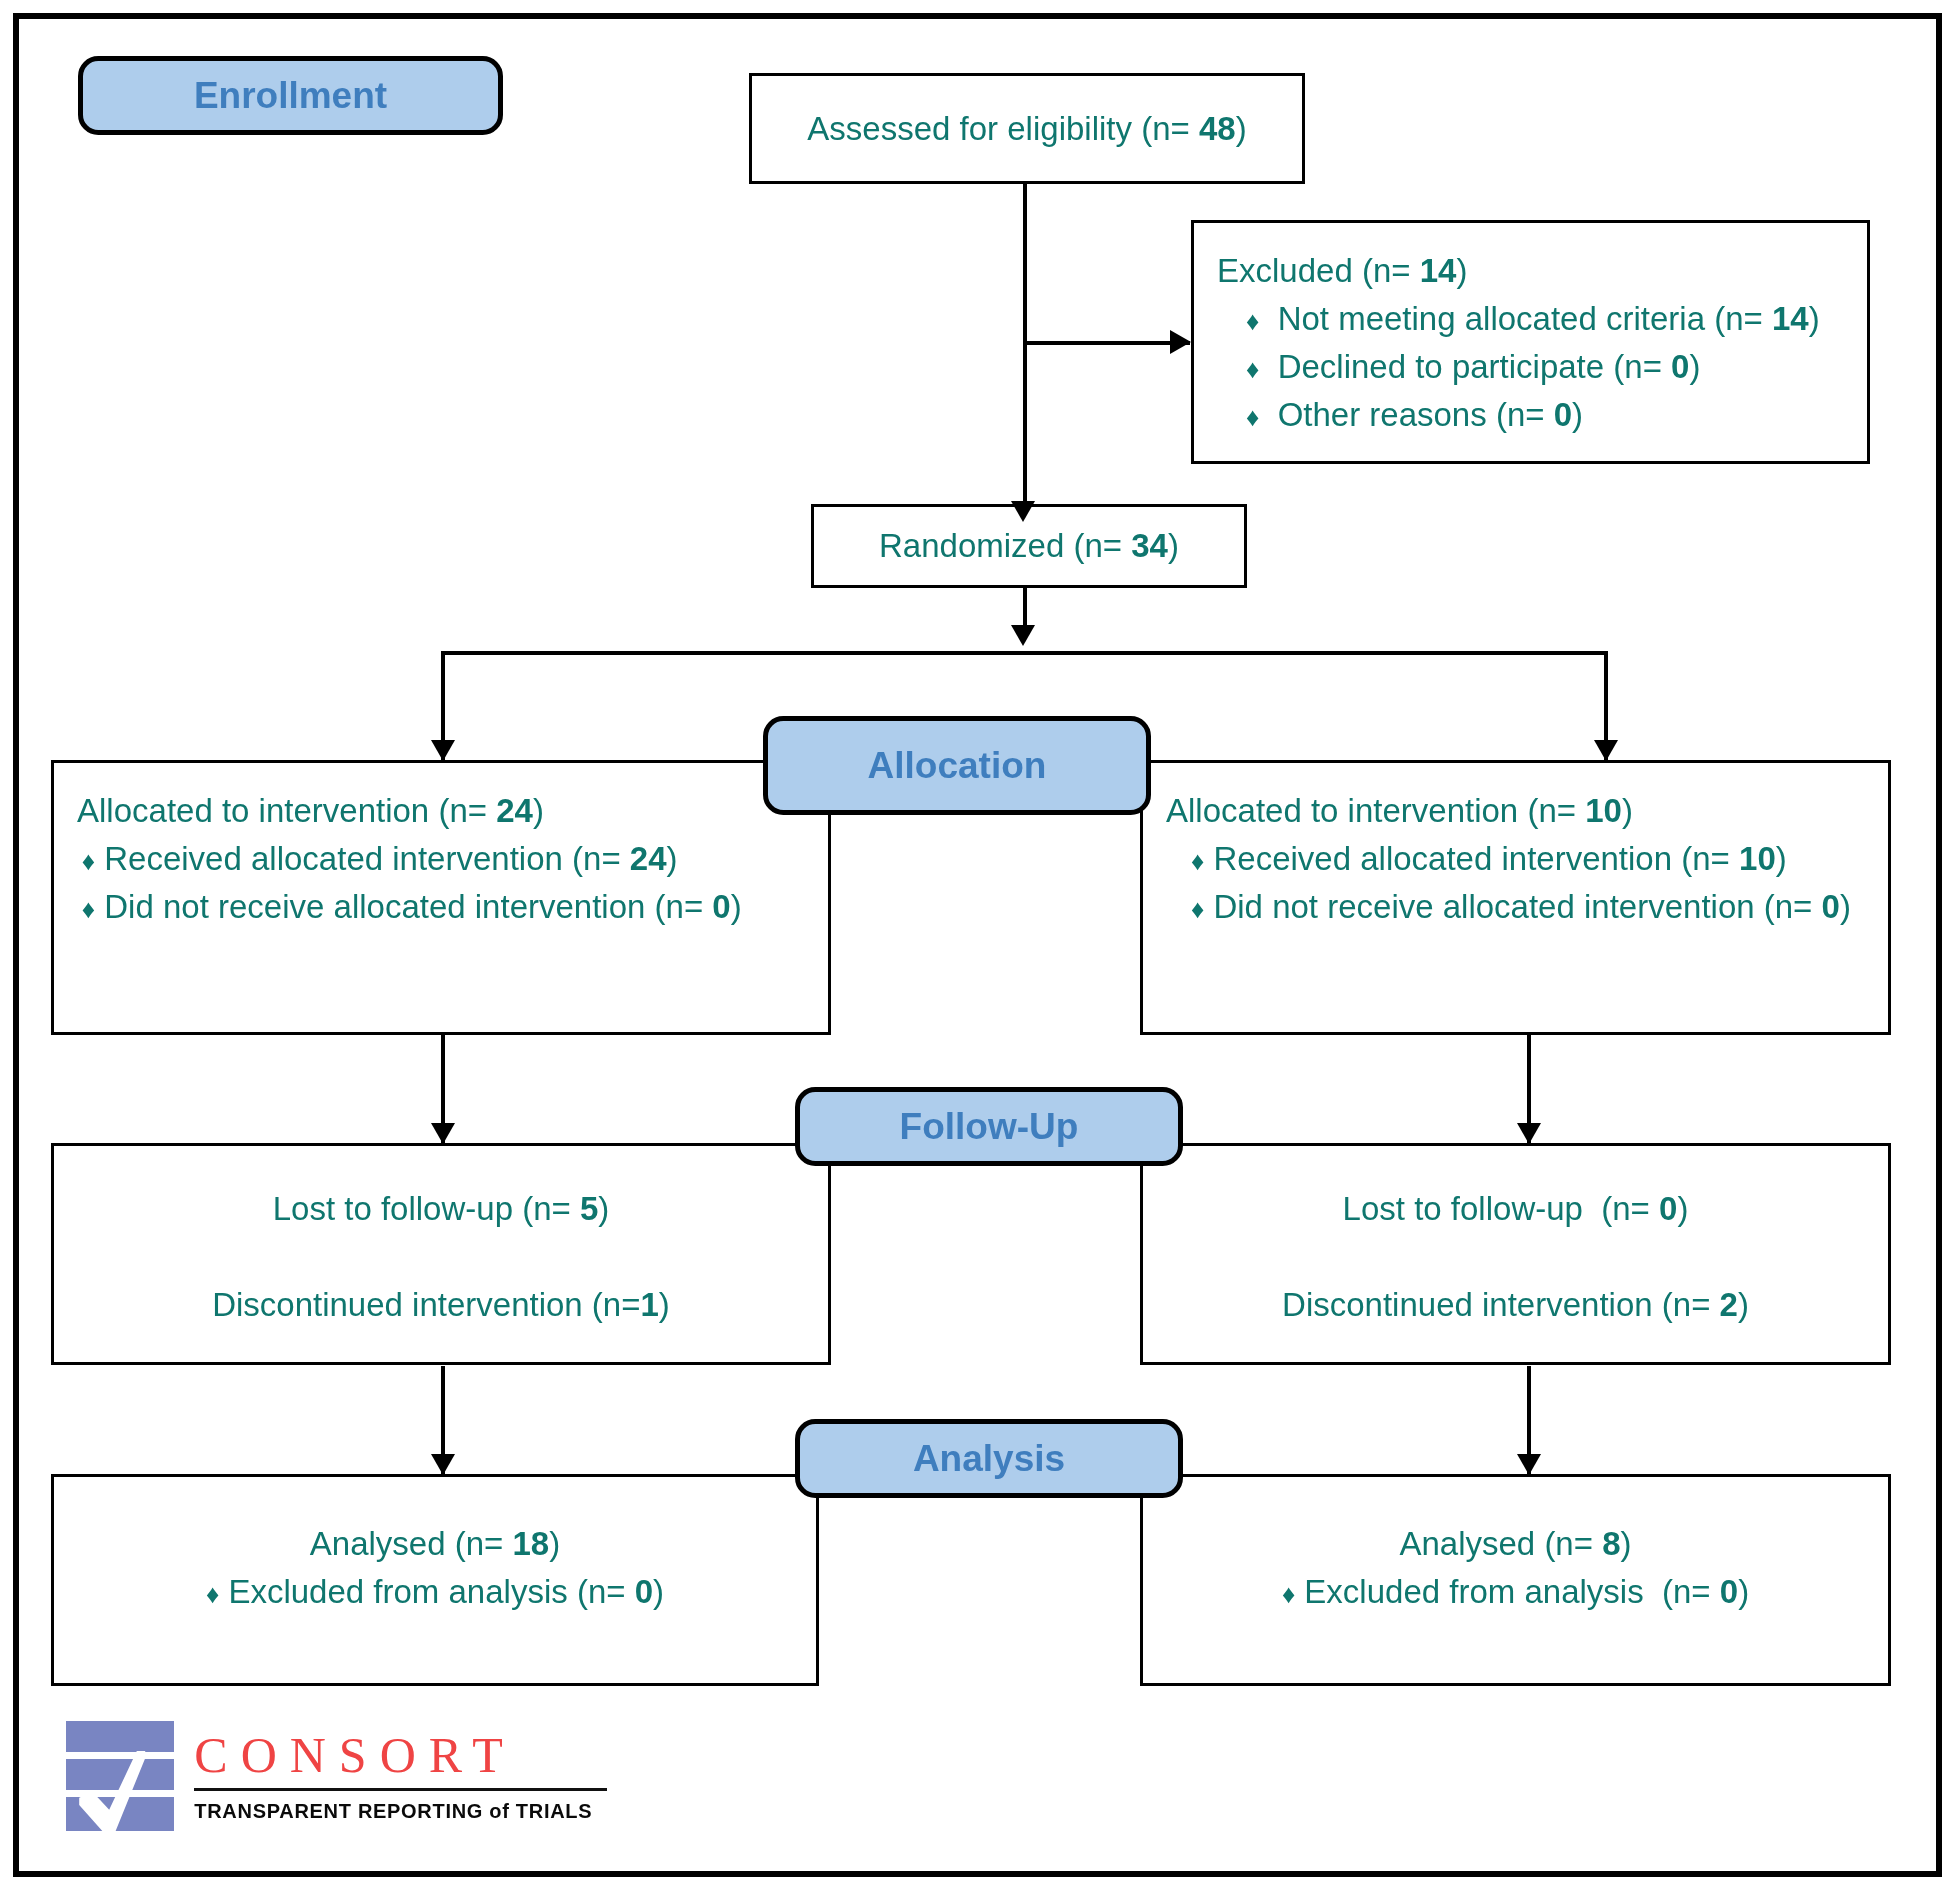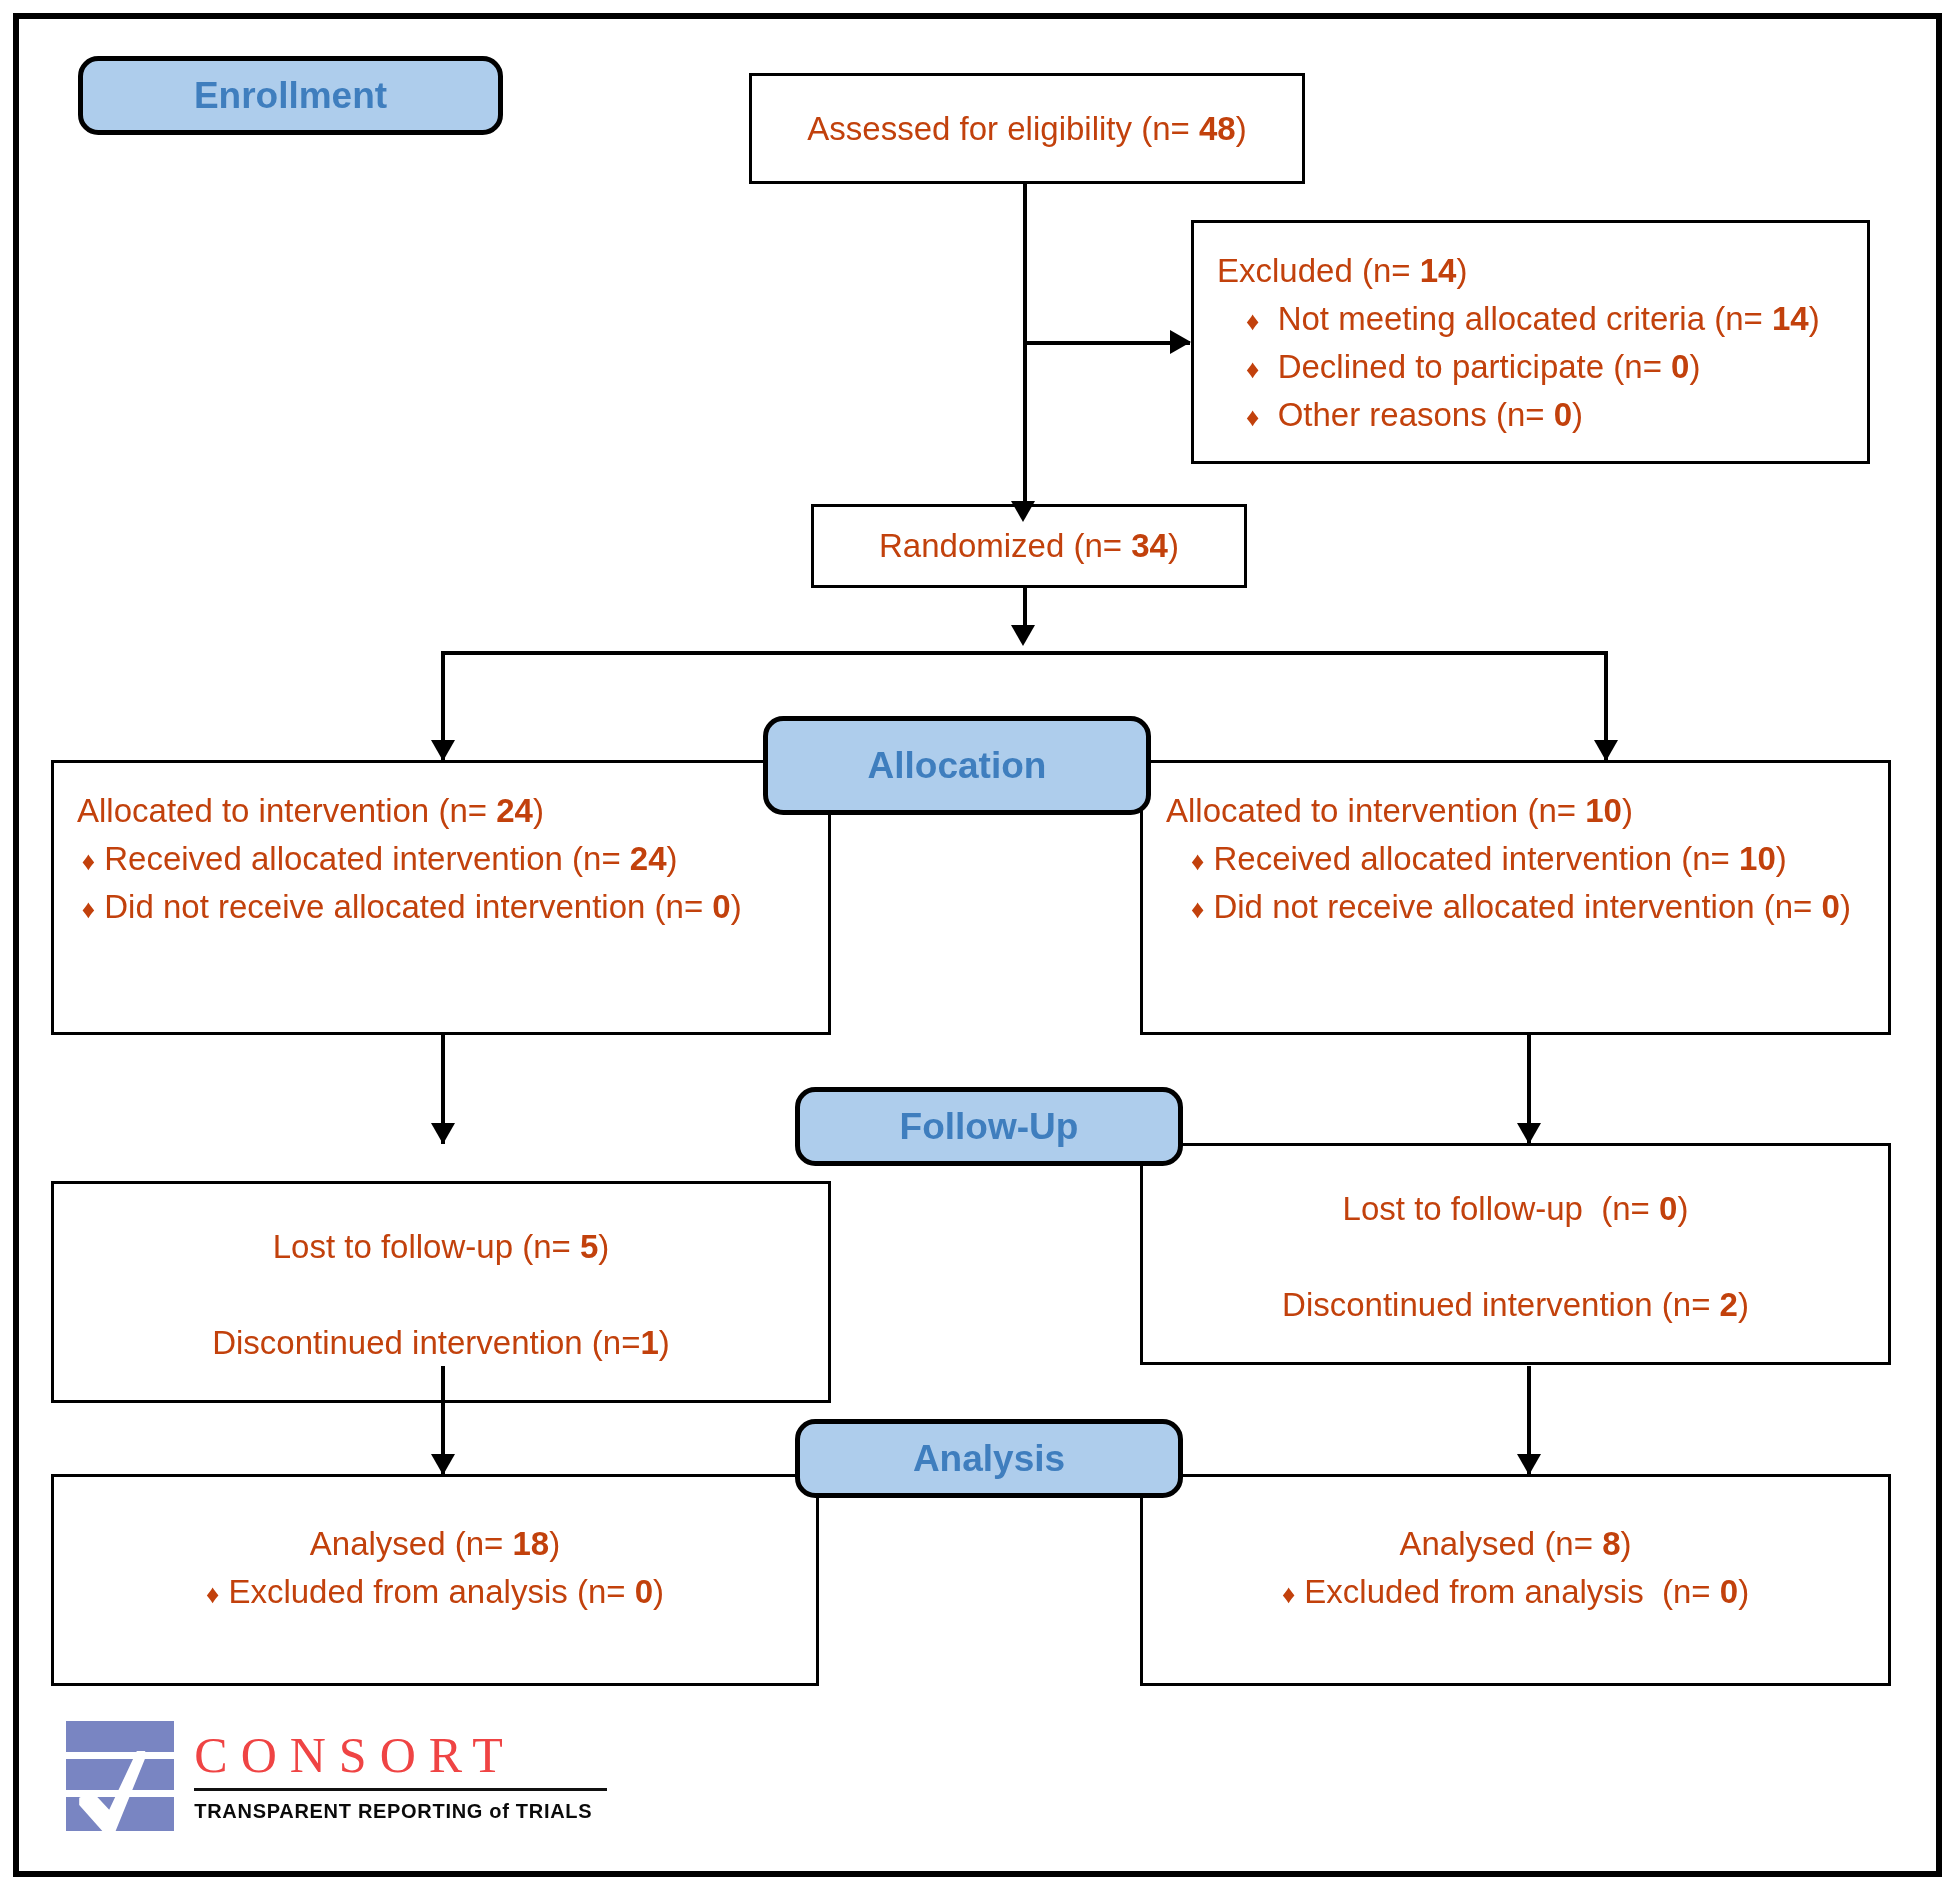--- a/index.html
+++ b/index.html
@@ -27,21 +27,21 @@
     border: 6.6px solid #000000;
     box-sizing: border-box;
   }
 
   
   .node {
     position: absolute;
     box-sizing: border-box;
     border: 3.6px solid #000000;
     background: #ffffff;
-    color: #c2410c;
+    color: #0f766e;
     font-size: 33px;
     line-height: 1.45;
   }
   .node .txt {
     display: block;
     white-space: pre;
   }
   .node.center-text { text-align: center; }
 
   .pad-n { padding: 24px 23px; }
@@ -205,21 +205,21 @@
   <div class="stage" style="left:763px; top:716px; width:388px; height:99px;">
     <span>Allocation</span>
   </div>
 
   <div class="ln-v" style="left:441px; top:1035px; height:109px;"></div>
   <div class="arrow-d" style="left:431px; top:1123px;"></div>
 
   <div class="ln-v" style="left:1527px; top:1035px; height:109px;"></div>
   <div class="arrow-d" style="left:1517px; top:1123px;"></div>
 
-  <div class="node center-text" style="left:51px; top:1143px; width:780px; height:222px; padding:39px 23px;margin-top:38px;">
+  <div class="node center-text" style="left:51px; top:1143px; width:780px; height:222px; padding:39px 23px;">
     <span class="txt"><span>Lost to follow-up (n= </span><b>5</b><span>)</span></span>
     <span class="txt">&nbsp;</span>
     <span class="txt"><span>Discontinued intervention (n=</span><b>1</b><span>)</span></span>
   </div>
 
   <div class="node center-text" style="left:1140px; top:1143px; width:751px; height:222px; padding:39px 23px;">
     <span class="txt"><span>Lost to follow-up  (n= </span><b>0</b><span>)</span></span>
     <span class="txt">&nbsp;</span>
     <span class="txt"><span>Discontinued intervention (n= </span><b>2</b><span>)</span></span>
   </div>

